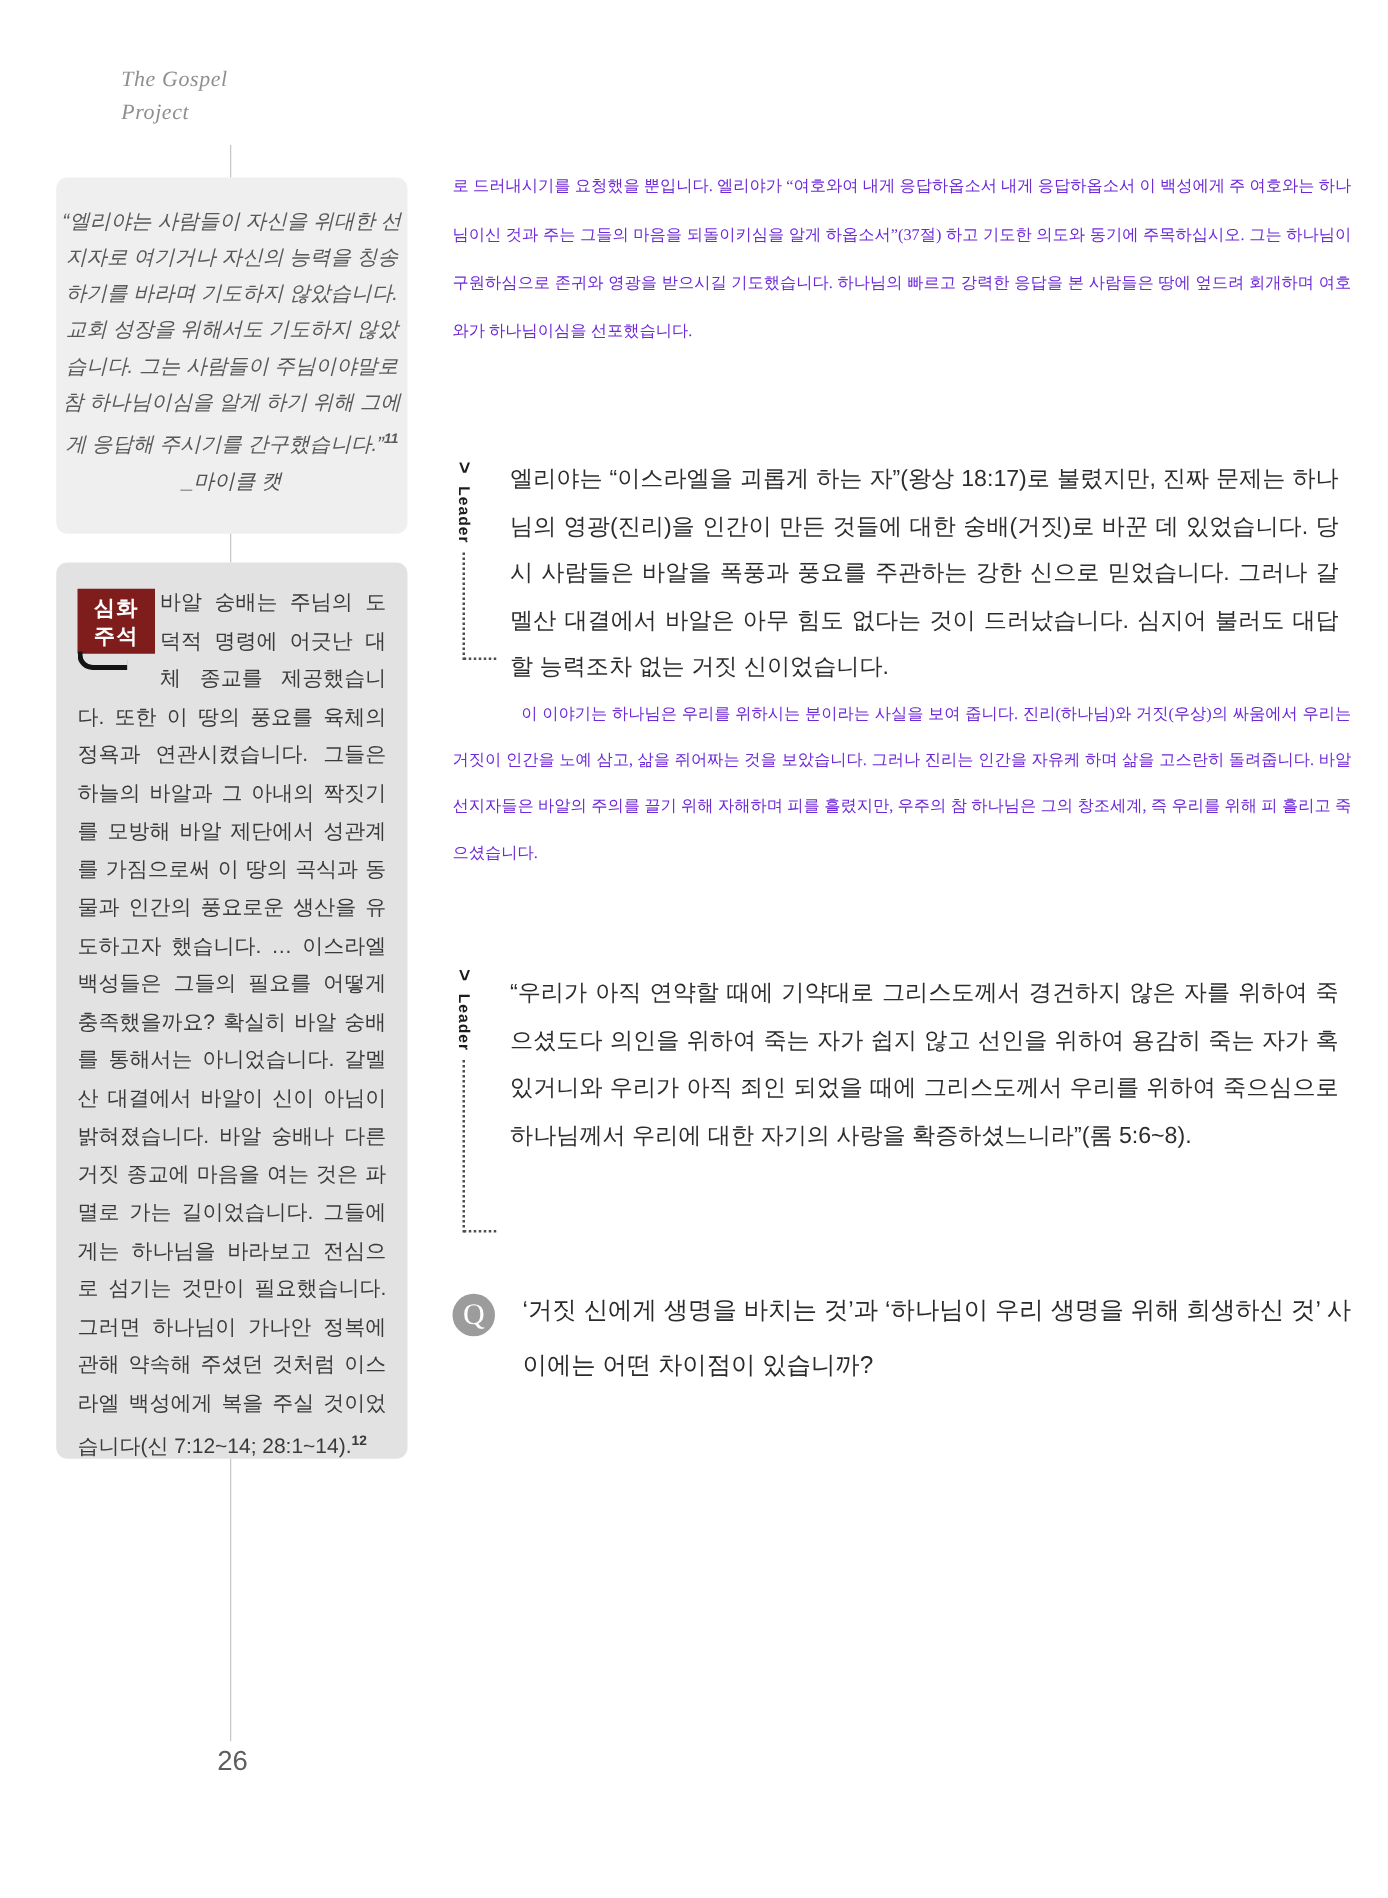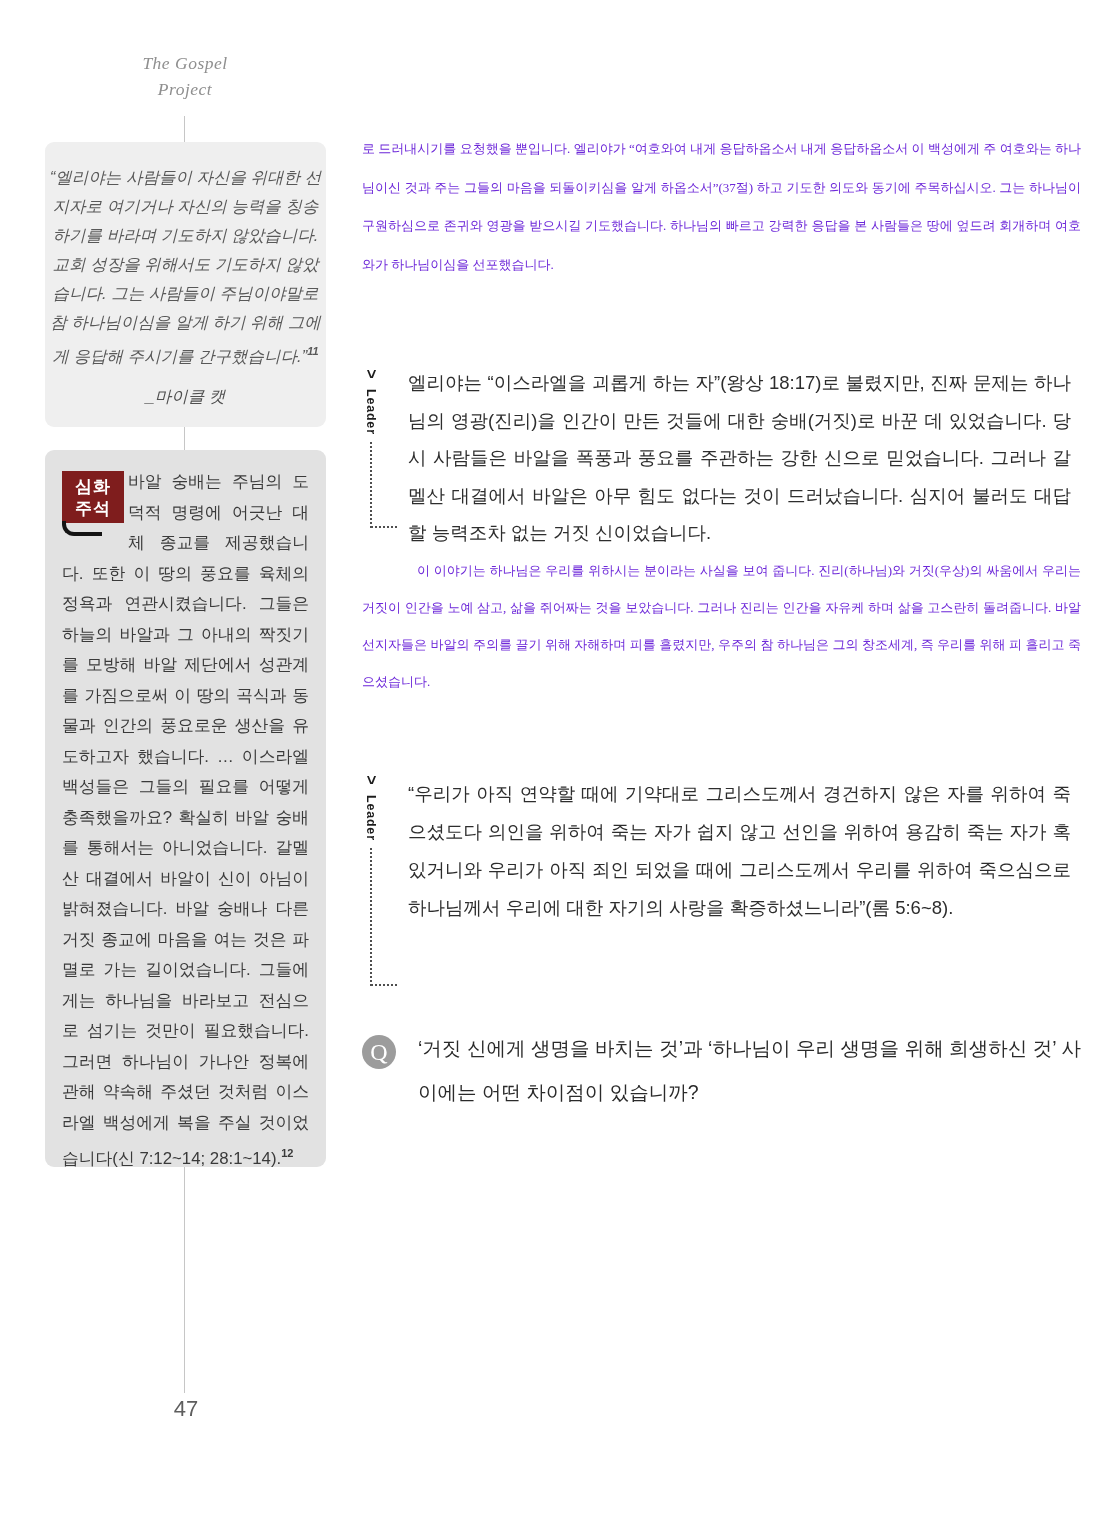--- a/index.html
+++ b/index.html
@@ -3,37 +3,37 @@
 <meta charset="utf-8">
 <style>
   html,body{margin:0;padding:0;}
   body{
     width:1110px;height:1518px;position:relative;background:#ffffff;
     font-family:"Liberation Sans","DejaVu Sans",sans-serif;
     -webkit-font-smoothing:antialiased;
   }
   
   .logo{
-    position:absolute;left:85px;top:50px;width:200px;text-align:center;
+    position:absolute;left:97px;top:50px;width:200px;text-align:left;
     font-family:"Liberation Serif","DejaVu Serif",serif;font-style:italic;
     font-size:17.5px;line-height:26px;color:#8f8f8f;letter-spacing:0.5px;
   }
   .vline{position:absolute;left:184px;width:1px;background:#c6c6c6;}
   .vline.top{top:116px;height:26px;}
   .vline.mid{top:427px;height:23px;}
   .vline.bottom{top:1167px;height:226px;}
 
   .quote-box{
     position:absolute;left:45px;top:142px;width:281px;height:285px;
     background:#efefef;border-radius:9px;box-sizing:border-box;
     padding:21px 0 0;text-align:center;
     font-style:italic;font-size:16.5px;line-height:29px;color:#585858;
   }
   .quote-box sup{font-weight:700;font-size:11px;}
-  .quote-attrib{margin-top:11px;text-align:center;font-style:italic;color:#4f4f4f;}
+  .quote-attrib{margin-top:0;text-align:center;font-style:italic;color:#4f4f4f;}
 
   .commentary-box{
     position:absolute;left:45px;top:450px;width:281px;height:717px;
     background:#e2e2e2;border-radius:9px;box-sizing:border-box;
     padding:17px 17px 0;overflow:hidden;
     font-size:16.8px;line-height:30.5px;color:#3a3a3a;text-align:justify;
   }
   .commentary-box sup{font-weight:700;font-size:11px;}
   .badge{
     float:left;position:relative;width:62px;height:52px;margin:4px 4px 16px 0;
@@ -113,21 +113,21 @@
 <div class="commentary-box">
   <div class="badge">
     <div>심화</div>
     <div>주석</div>
   </div>
   <span>바알 숭배는 주님의 도덕적 명령에 어긋난 대체 종교를 제공했습니다. 또한 이 땅의 풍요를 육체의 정욕과 연관시켰습니다. 그들은 하늘의 바알과 그 아내의 짝짓기를 모방해 바알 제단에서 성관계를 가짐으로써 이 땅의 곡식과 동물과 인간의 풍요로운 생산을 유도하고자 했습니다. … 이스라엘 백성들은 그들의 필요를 어떻게 충족했을까요? 확실히 바알 숭배를 통해서는 아니었습니다. 갈멜산 대결에서 바알이 신이 아님이 밝혀졌습니다. 바알 숭배나 다른 거짓 종교에 마음을 여는 것은 파멸로 가는 길이었습니다. 그들에게는 하나님을 바라보고 전심으로 섬기는 것만이 필요했습니다. 그러면 하나님이 가나안 정복에 관해 약속해 주셨던 것처럼 이스라엘 백성에게 복을 주실 것이었습니다(신 7:12~14; 28:1~14).</span><sup>12</sup>
   
 </div>
 
 <div class="vline bottom"></div>
-<div class="page-number">47</div>
+<div class="page-number">26</div>
 
 <div class="serif-para para1">로 드러내시기를 요청했을 뿐입니다. 엘리야가 “여호와여 내게 응답하옵소서 내게 응답하옵소서 이 백성에게 주 여호와는 하나님이신 것과 주는 그들의 마음을 되돌이키심을 알게 하옵소서”(37절) 하고 기도한 의도와 동기에 주목하십시오. 그는 하나님이 구원하심으로 존귀와 영광을 받으시길 기도했습니다. 하나님의 빠르고 강력한 응답을 본 사람들은 땅에 엎드려 회개하며 여호와가 하나님이심을 선포했습니다.</div>
 
 <div class="leader-marker marker1">
   <div class="chev">&gt;</div>
   <div class="vlabel">Leader</div>
   <div class="dotline"></div>
   <div class="dotfoot"></div>
 </div>
 <div class="leader-text leader1-text">엘리야는 “이스라엘을 괴롭게 하는 자”(왕상 18:17)로 불렸지만, 진짜 문제는 하나님의 영광(진리)을 인간이 만든 것들에 대한 숭배(거짓)로 바꾼 데 있었습니다. 당시 사람들은 바알을 폭풍과 풍요를 주관하는 강한 신으로 믿었습니다. 그러나 갈멜산 대결에서 바알은 아무 힘도 없다는 것이 드러났습니다. 심지어 불러도 대답할 능력조차 없는 거짓 신이었습니다.</div>

